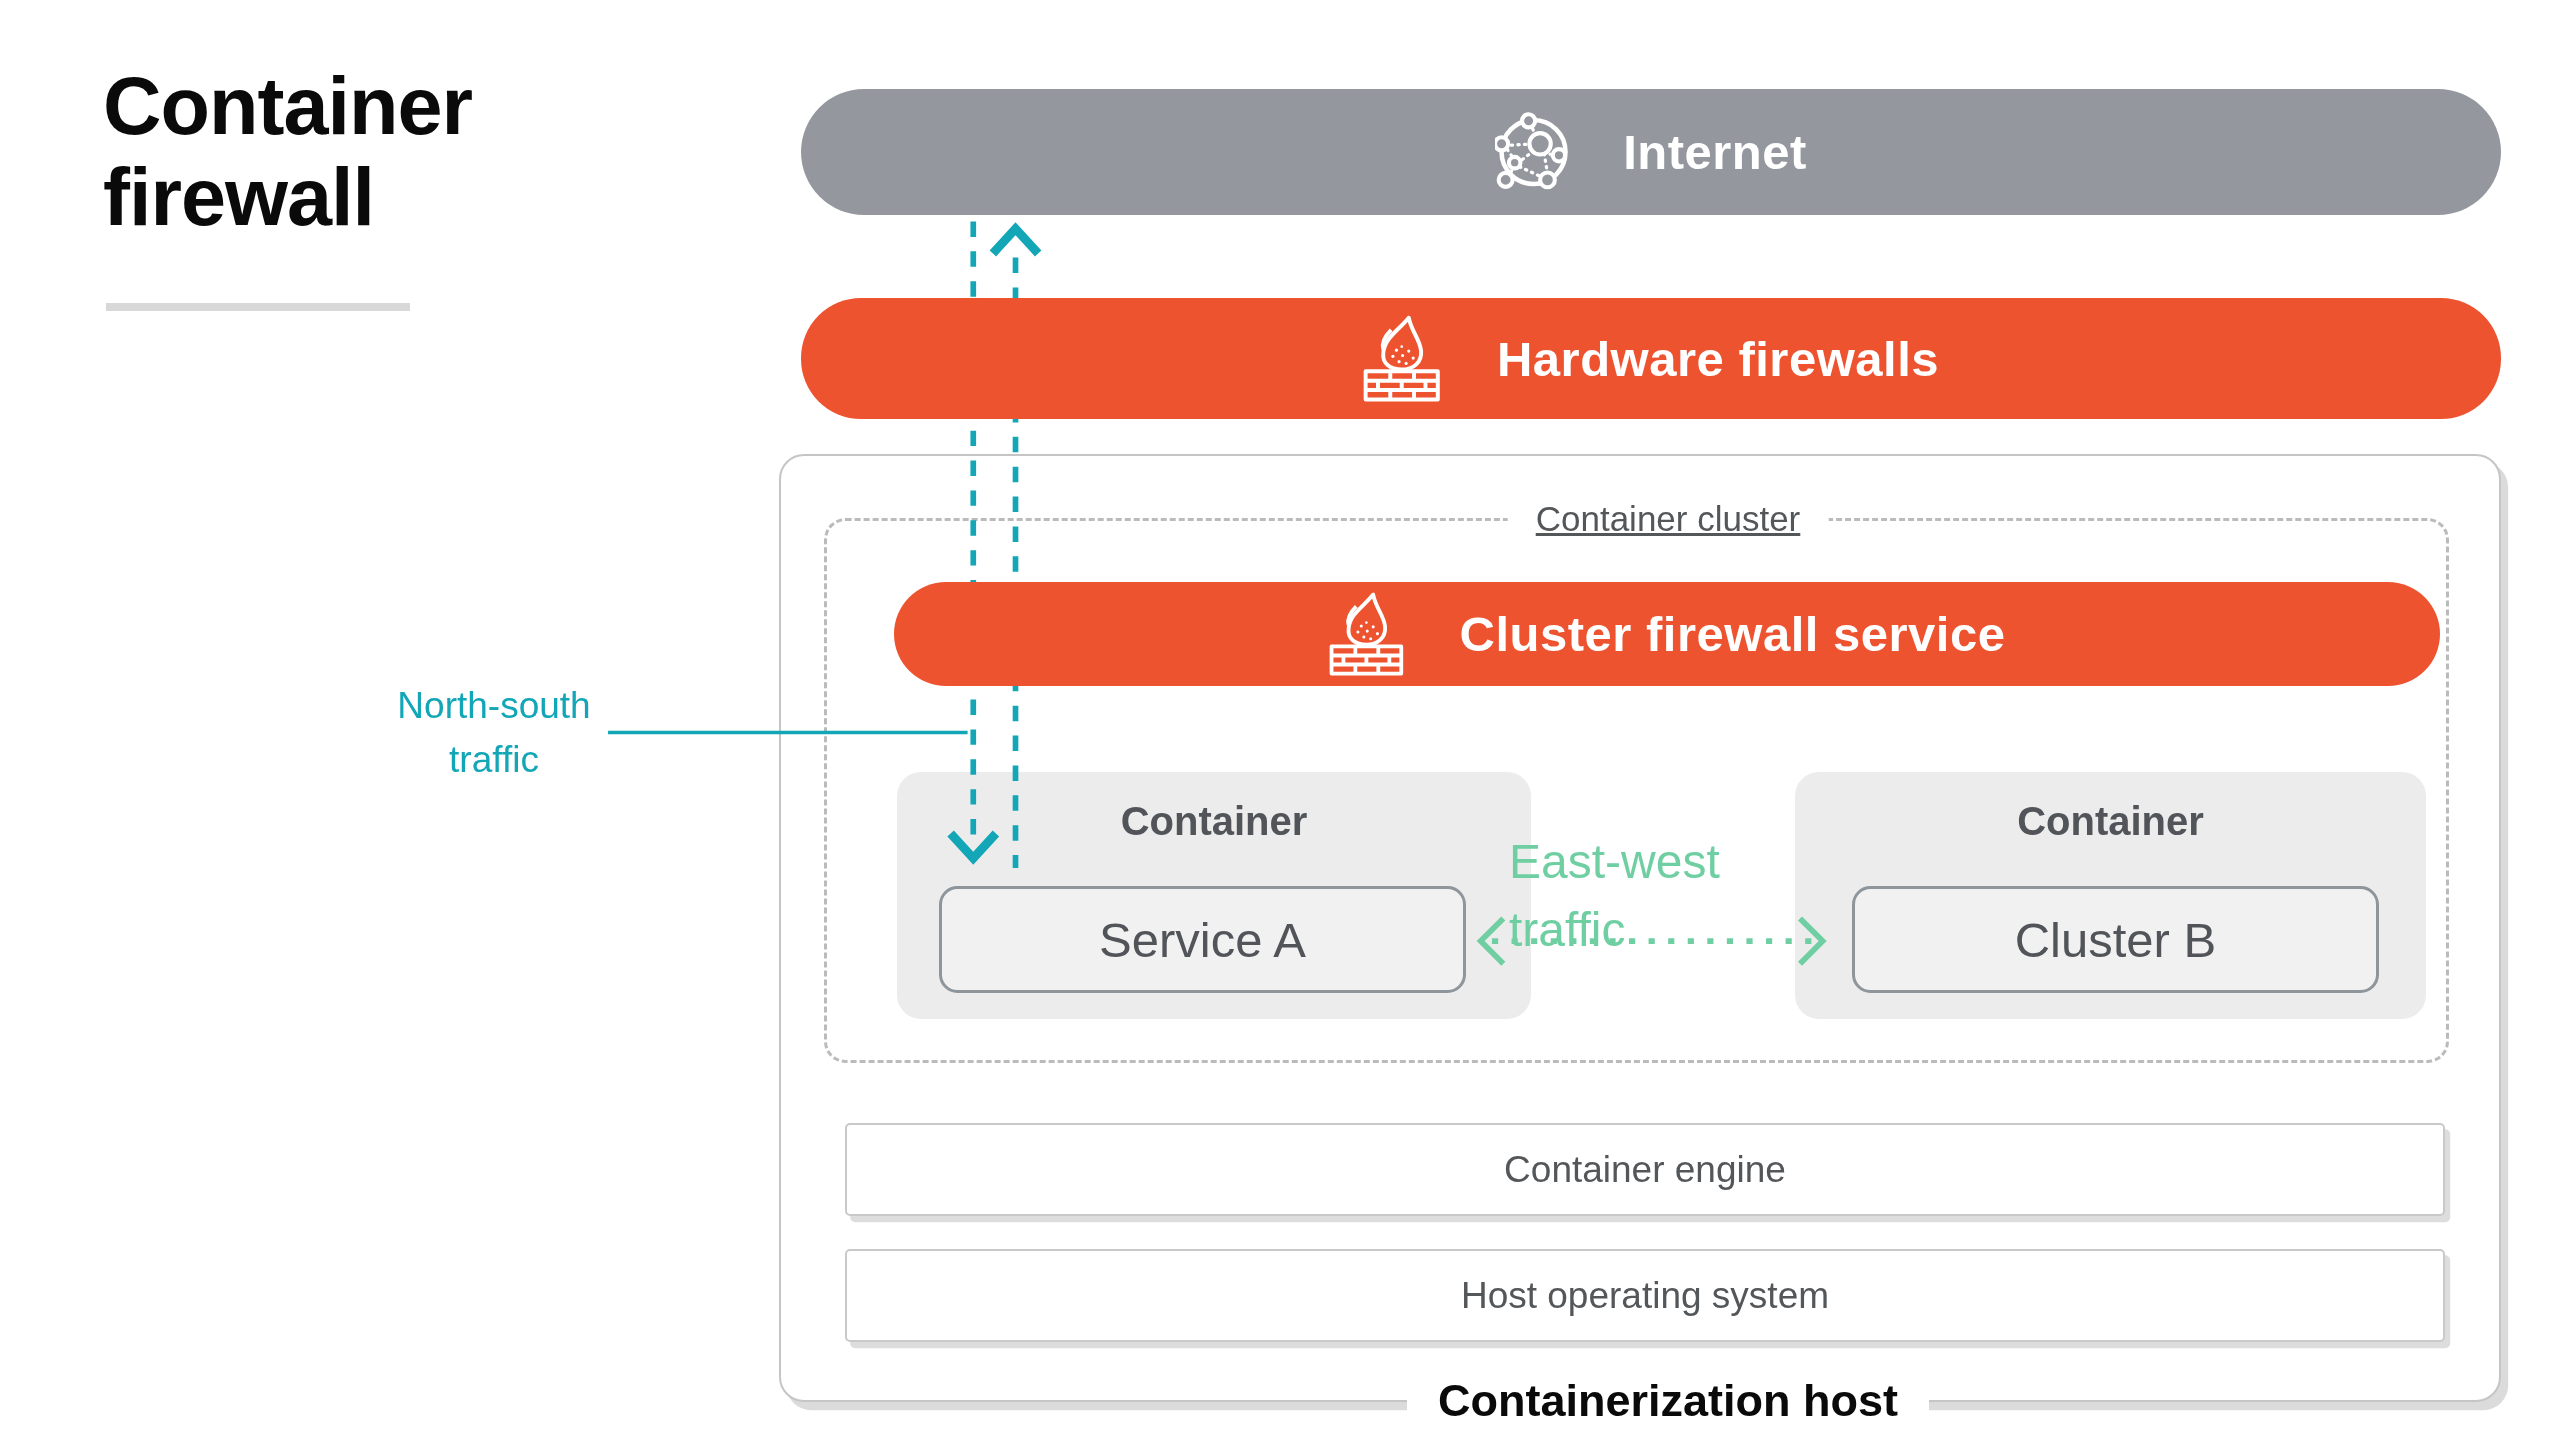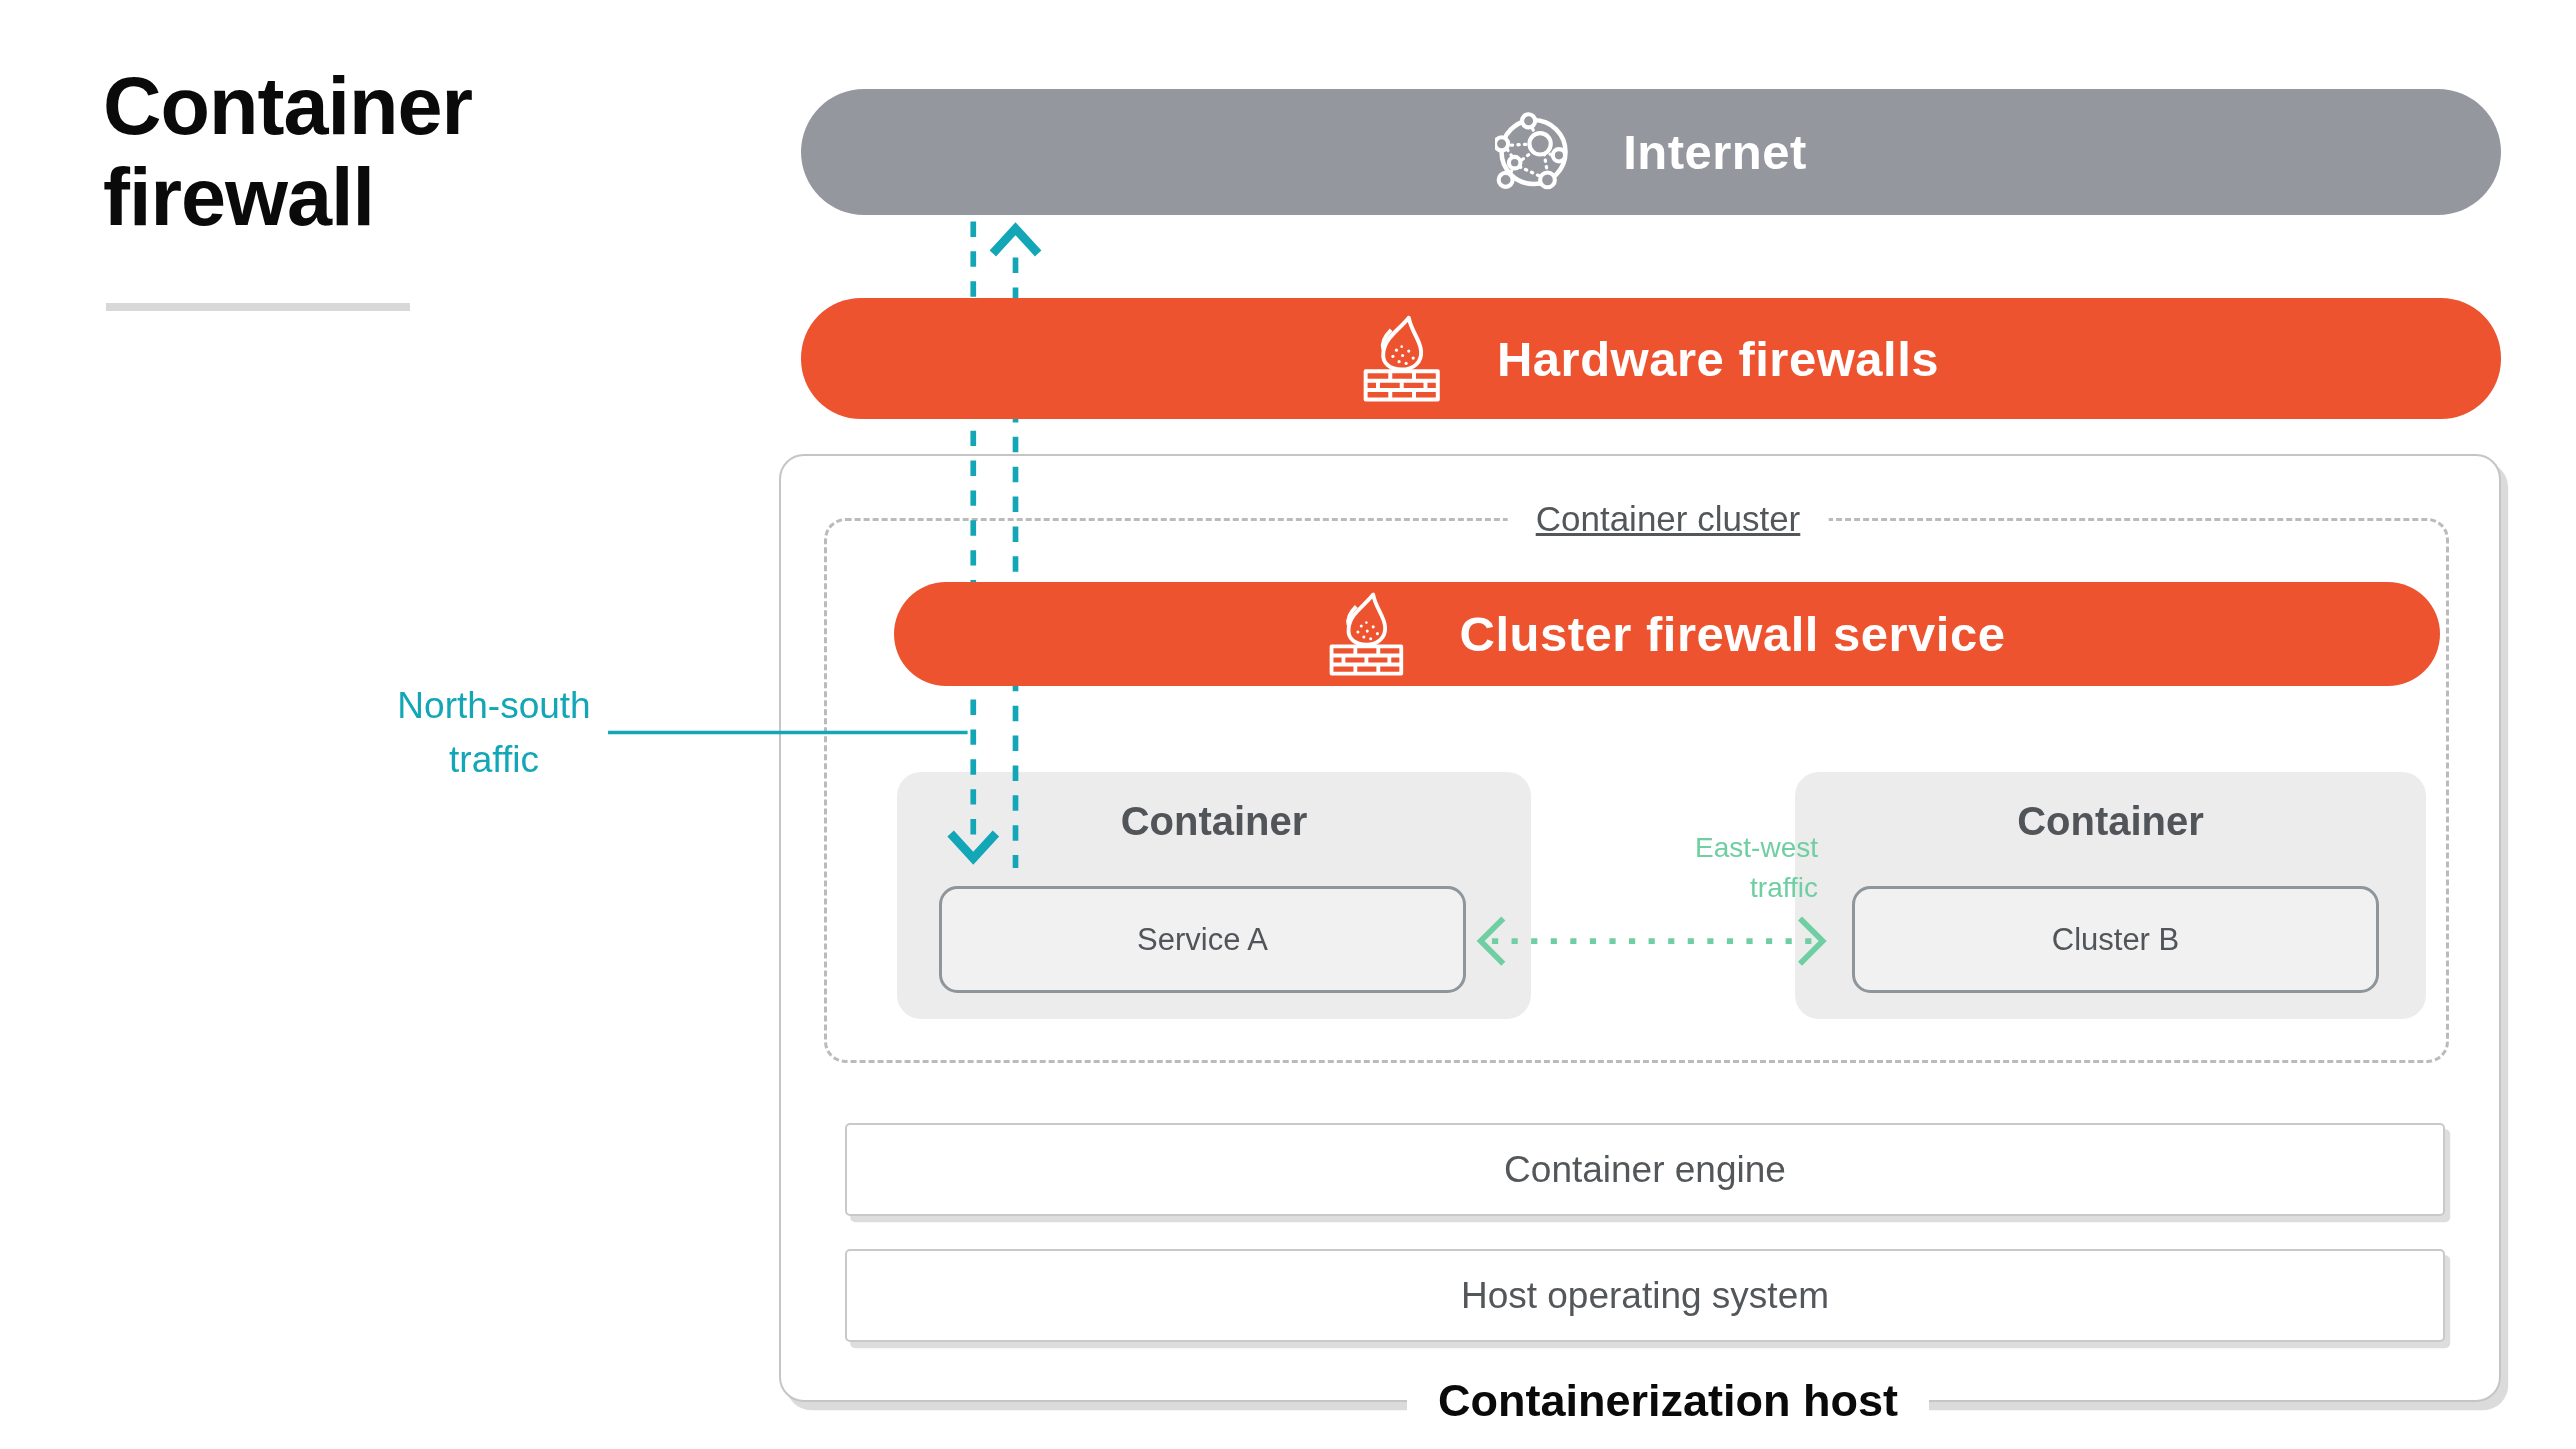--- a/index.html
+++ b/index.html
@@ -50,21 +50,21 @@
   .container-a{left:897px;top:772px;width:634px;height:247px;}
   .container-b{left:1795px;top:772px;width:631px;height:247px;}
   .container-heading{
     position:absolute;left:0;right:0;top:27px;text-align:center;
     font-size:40px;font-weight:bold;color:#515458;
   }
   .service-box{
     position:absolute;top:114px;height:107px;border-radius:18.5px;
     background:var(--service-fill,#F1F1F1);border:3.1px solid var(--service-border,#8E959B);
     display:flex;align-items:center;justify-content:center;
-    font-size:31px;color:#515458;
+    font-size:49px;color:#515458;
   }
   .service-a{left:42px;width:527px;}
   .service-b{left:57px;width:527px;}
   
   .plain-bar{
     position:absolute;left:845px;width:1600px;height:93px;background:#ffffff;
     border:2.1px solid var(--bar-border,#C9C9C9);border-radius:5px;
     box-shadow:5.2px 6.2px 0 0 #DDDDDD;z-index:2;
     display:flex;align-items:center;justify-content:center;
     font-size:37px;color:var(--text-dark,#54575A);text-align:center;
@@ -75,22 +75,22 @@
     position:absolute;left:1668px;top:1371px;transform:translateX(-50%);
     background:#ffffff;padding:0 31px;height:60px;line-height:60px;
     font-size:45px;font-weight:bold;color:#0a0a0a;z-index:7;white-space:nowrap;
   }
   
   .ns-label{
     position:absolute;left:319px;top:679px;width:350px;text-align:center;
     font-size:37px;line-height:1.45;color:var(--teal,#12A6B7);z-index:3;
   }
   .ew-label{
-    position:absolute;left:1509px;top:828px;width:309px;text-align:right;
-    font-size:28px;line-height:1.42;color:var(--mint,#6FCFA2);z-index:3;
+    position:absolute;left:1509px;top:828px;width:309px;text-align:left;
+    font-size:48px;line-height:1.42;color:var(--mint,#6FCFA2);z-index:3;
   }
   .arrows-overlay{position:absolute;left:0;top:0;z-index:5;pointer-events:none;}
 </style>
 </head>
 <body>
 
 <div class="canvas">
 
   <div class="page-title">
     <div>Container</div>

